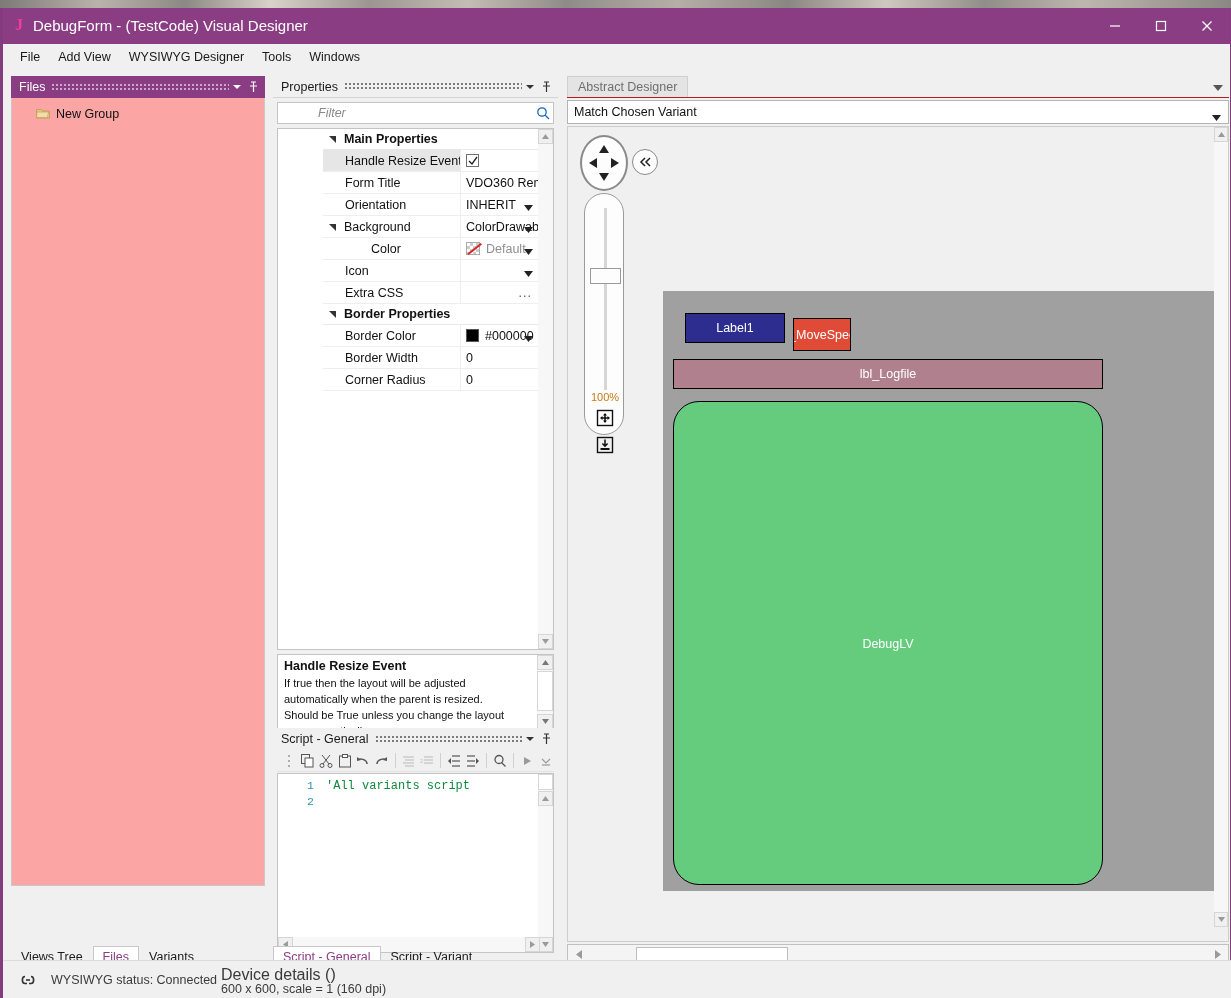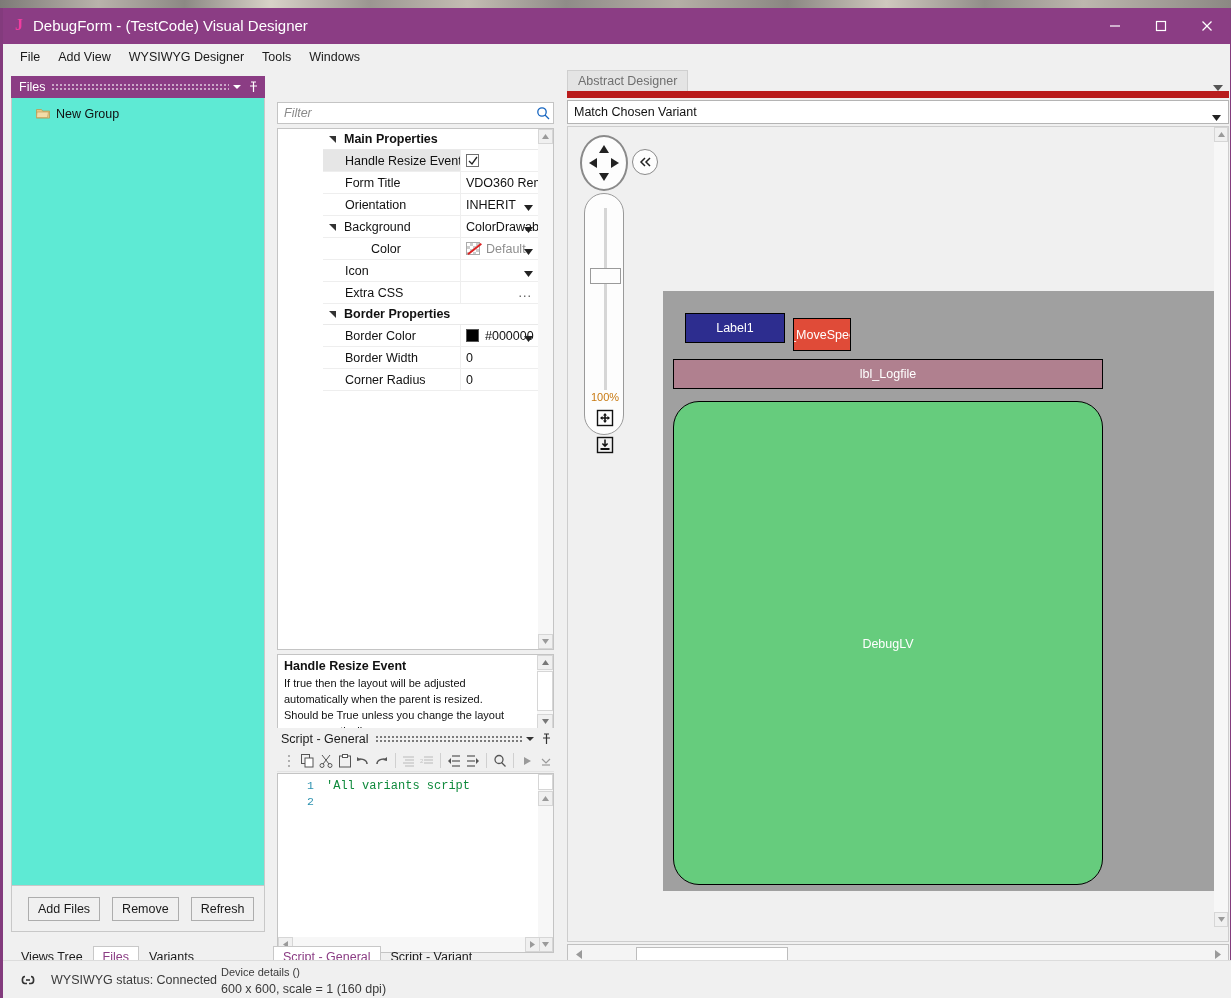--- a/index.html
+++ b/index.html
@@ -71,21 +71,21 @@
   .hdr-btn { width: 16px; height: 16px; display:flex; align-items:center; justify-content:center; }
 
   
   .files-panel {
     position: absolute; left: 8px; top: 6px; width: 254px; height: 866px;
   }
   .files-head { background: #8b3d84; color: #fff; }
   .files-head .ptitle { color: #fff; }
   .files-tree {
     position: absolute; left: 0; top: 22px; width: 254px; height: 788px;
-    background: #5eead4; border: 1px solid #c8c8c8; border-top: none;
+    background: #fca5a5; border: 1px solid #c8c8c8; border-top: none;
     padding: 6px 0 0 0;
   }
   .tree-row { display: flex; align-items: center; height: 20px; padding-left: 24px; }
   .folder-ic { margin-right: 6px; display: block; }
   .tree-label { font-size: 12.5px; color: #111; }
   .files-buttons {
     position: absolute; left: 0; top: 810px; width: 254px; height: 46px;
     background: #f0f0f0; border: 1px solid #c8c8c8; border-top: none;
     display: flex; align-items: center; gap: 12px; padding-left: 16px;
   }
@@ -105,21 +105,21 @@
 
   
   .props-panel { position: absolute; left: 270px; top: 6px; width: 285px; height: 584px; }
   .props-head { background: #f0f0f0; color: #1a1a1a; border-bottom: 1px solid #d4d4d4; }
   .filter-wrap {
     position: absolute; left: 4px; top: 26px; width: 277px; height: 22px;
     background: #fff; border: 1px solid #c4c4c4; display: flex; align-items: center;
   }
   .filter-input {
     flex: 1; border: none; outline: none; font-size: 12.5px; padding-left: 6px;
-    font-family: "Liberation Sans", sans-serif; color: #222; background: transparent;
+    font-family: "Liberation Sans", sans-serif; color: #222; background: transparent; margin-left: 34px;
   }
   .filter-input::placeholder { color: #8b8b8b; font-style: italic; }
   .mag { width: 20px; display: flex; align-items: center; justify-content: center; }
 
   .grid-wrap {
     position: absolute; left: 4px; top: 52px; width: 277px; height: 522px;
     background: #fff; border: 1px solid #c4c4c4; overflow: hidden;
   }
   .grid-scroll { position: absolute; right: 0; top: 0; width: 15px; height: 520px; background: #f7f7f7; }
   .sb-arrow {
@@ -197,21 +197,21 @@
   .code-text { position: absolute; left: 48px; top: 4px; }
   .code-line { font-size: 12px; line-height: 16px; white-space: pre; }
   .cmt { color: #0f8a3c; background: #fff; }
   .code-vsb { position: absolute; right: 0; top: 0; width: 15px; height: 100%; background: #f7f7f7; }
   .script-tabs { position: absolute; left: 270px; top: 874px; }
 
   
   .designer { position: absolute; left: 562px; top: 0px; width: 666px; height: 890px; }
   .designer-tabrow {
     position: absolute; left: 2px; top: 6px; width: 662px; height: 22px;
-    border-bottom: 7px solid #b91c1c; display: flex; align-items: flex-end;
+    border-bottom: 1px solid #b91c1c; display: flex; align-items: flex-end;
   }
   .dtab {
     font-size: 12.5px; padding: 3px 10px 3px; background: #e4e4e4; color: #6f6f6f;
     border: 1px solid #cfcfcf; border-bottom: none;
   }
   .dcaret { position: absolute; right: 6px; top: 5px; }
   .variant-select {
     position: absolute; left: 2px; top: 30px; width: 662px; height: 24px;
     background: #fff; border: 1px solid #b4b4b4; display: flex; align-items: center;
     padding-left: 6px; font-size: 12.5px; color: #111;
@@ -282,21 +282,21 @@
     align-items: flex-start; justify-content: center; padding-top: 235px; border-radius: 26px;
   }
 
   
   .statusbar {
     position: absolute; left: 0; top: 952px; width: 1228px; height: 38px;
     background: #f0f0f0; border-top: 1px solid #dcdcdc; color: #3a3a3a;
   }
   .sb-link { position: absolute; left: 16px; top: 13px; }
   .sb-status { position: absolute; left: 48px; top: 12px; font-size: 12.5px; }
-  .sb-dev1 { position: absolute; left: 218px; top: 5px; font-size: 11px; }
+  .sb-dev1 { position: absolute; left: 218px; top: 5px; font-size: 16px; }
   .sb-dev2 { position: absolute; left: 218px; top: 21px; font-size: 12.5px; }
 </style>
 </head>
 <body>
 
 <div id="app">
 
   <div class="desktop-strip"></div>
 
   <div class="window">
@@ -355,34 +355,43 @@
             <span class="folder-ic">
               <svg width="14" height="12" viewBox="0 0 14 12">
                 <path d="M0.5 2.5 h5 l1.2 1.6 h6.8 v7 h-13 z" fill="#e8c885" stroke="#b99a52" stroke-width="0.8"></path>
                 <path d="M1 5 h11.5 l-1 5.5 h-11 z" fill="#f2dca8" stroke="#b99a52" stroke-width="0.6"></path>
               </svg>
             </span>
             <span class="tree-label">New Group</span>
           </div>
         </div>
 
-        <div class="files-buttons">
-          <button class="btn">Add Files</button>
-          <button class="btn">Remove</button>
-          <button class="btn">Refresh</button>
-        </div>
       </div>
 
       <div class="tabstrip left-tabs">
         <div class="tab">Views Tree</div>
         <div class="tab active">Files</div>
         <div class="tab">Variants</div>
       </div>
 
       <div class="props-panel">
+        <div class="panel-header props-head">
+          <span class="ptitle">Properties</span>
+          <span class="dots"></span>
+          <span class="hdr-btn">
+            <svg width="10" height="10" viewBox="0 0 10 10">
+                <path d="M1 3 L5 7 L9 3" fill="#333"></path>
+              </svg>
+          </span>
+          <span class="hdr-btn">
+            <svg width="11" height="12" viewBox="0 0 11 12">
+                <path d="M3 1 h5 M5.5 1 v4 M2 5 h7 M5.5 5 v6" stroke="#333" stroke-width="1.2" fill="none"></path>
+              </svg>
+          </span>
+        </div>
 
         <div class="filter-wrap">
           <input class="filter-input" type="text" placeholder="Filter" style="">
           <span class="mag">
             <svg width="14" height="14" viewBox="0 0 14 14">
                 <circle cx="6" cy="6" r="4.2" fill="none" stroke="#1565c0" stroke-width="1.3"></circle>
                 <line x1="9" y1="9" x2="13" y2="13" stroke="#1565c0" stroke-width="1.3"></line>
               </svg>
           </span>
         </div>

